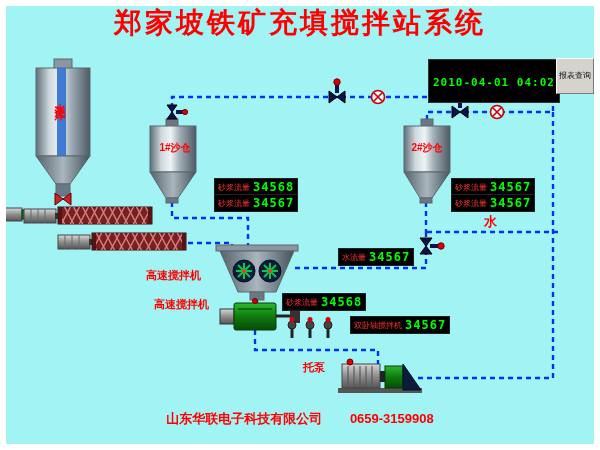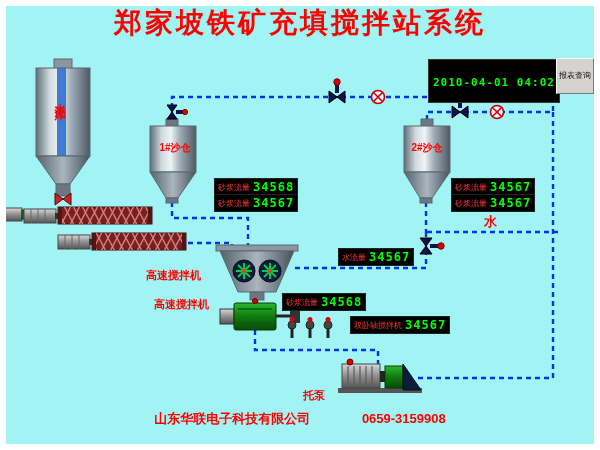--- a/index.html
+++ b/index.html
@@ -12,21 +12,21 @@
   .dval{color:#00ff00;font-family:"DejaVu Sans Mono",monospace;font-size:12px;font-weight:bold;letter-spacing:1px}
   .clock .dval{font-size:11px}
   .report-btn{position:absolute;z-index:2;left:556px;top:58px;background:#d6d3ce;border:1px solid #7a7a7a;border-top-color:#fff;border-left-color:#fff;font-size:8px;line-height:1;padding:13px 2px;color:#000;font-family:"Liberation Sans",sans-serif}
   .disp{background:#000;padding:1px 3px;display:inline-flex;align-items:center;gap:3px;white-space:nowrap;border:1px solid #222}
   .dlabel{color:#ff3333;font-size:8px;font-weight:normal}
   .vlabel{writing-mode:vertical-rl;color:#ff0000;font-weight:bold;font-size:11px;letter-spacing:3px}
   .rlabel{color:#ff0000;font-weight:bold;font-size:11px;white-space:nowrap}
   .silo-label{color:#ff0000;font-weight:bold;font-size:10px;text-align:center;white-space:nowrap}
   .water-label{color:#ff0000;font-weight:bold;font-size:13px}
   .footer{left:0;right:0;top:410px;text-align:center;color:#ff0000;font-weight:bold;font-size:13px}
-  .footer span{margin:0 24px;white-space:nowrap}
+  .footer span{margin:0 12px;white-space:nowrap}
 </style>
 </head>
 <body>
 
 <div class="frame"></div>
 
 <svg class="layer" width="600" height="450" viewBox="0 0 600 450">
   <defs>
     <linearGradient id="metal" x1="0" y1="0" x2="1" y2="0">
       <stop offset="0" stop-color="#5f6e78"></stop>
@@ -247,18 +247,18 @@
 
 <div class="abs disp" style="left:282px;top:293px">
   <span class="dlabel">砂浆流量</span>
   <span class="dval">34568</span>
 </div>
 <div class="abs disp" style="left:350px;top:316px">
   <span class="dlabel">双卧轴搅拌机</span>
   <span class="dval">34567</span>
 </div>
 
-<div class="abs rlabel" style="left:303px;top:388px">托泵</div>
+<div class="abs rlabel" style="left:303px;top:360px">托泵</div>
 
 <div class="abs footer">
   <span>山东华联电子科技有限公司</span>
   <span>0659-3159908</span>
 </div>
 
 </body></html>

